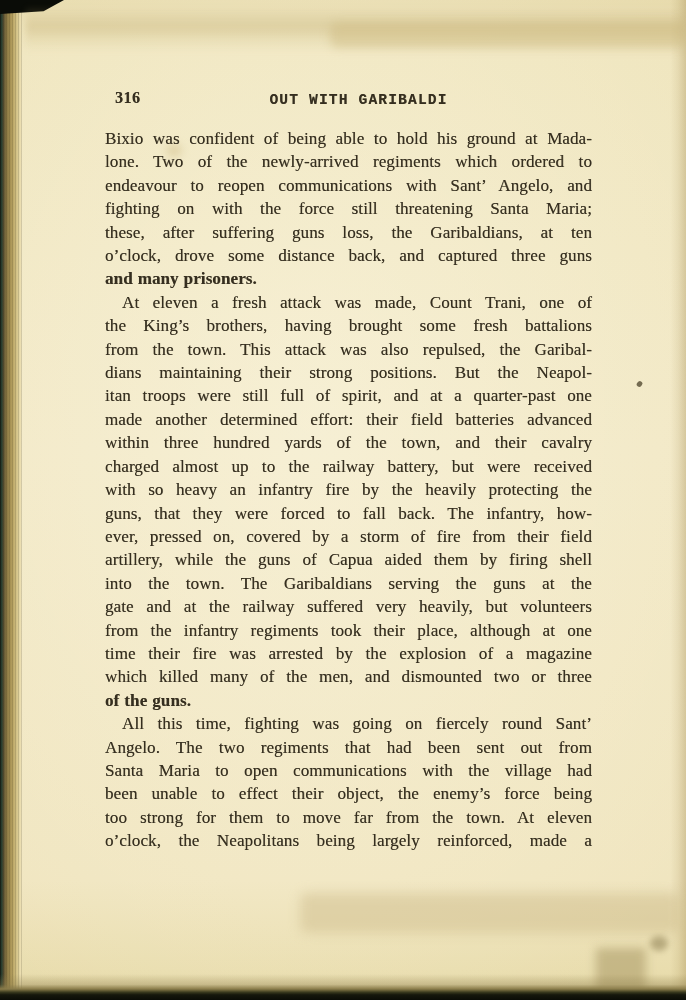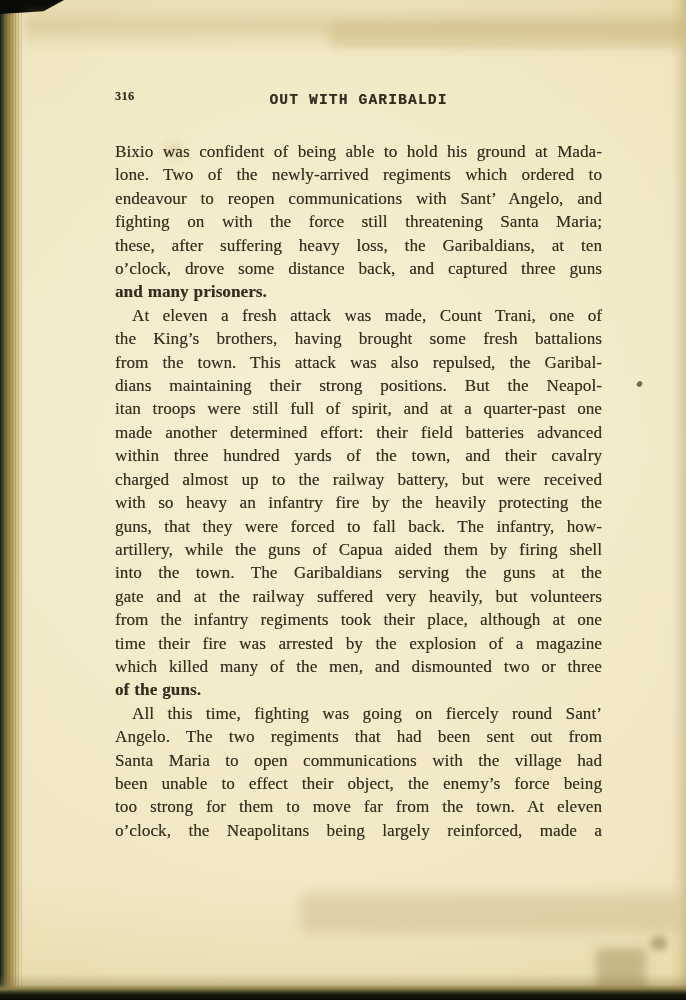--- a/index.html
+++ b/index.html
@@ -112,38 +112,37 @@
     border-radius: 50%; filter: blur(4px);
   }
 
   
   .header-row {
     position: absolute; left: 115px; top: 89px; width: 487px; height: 22px;
     color: var(--ink, #352e1f);
   }
   .page-number {
     position: absolute; left: 0; top: 0;
-    font-size: 12px; font-weight: 700; letter-spacing: .5px;
+    font-size: 16px; font-weight: 700; letter-spacing: .5px;
     text-shadow: .3px 0 0 rgba(46,40,26,0.55);
   }
   .running-header {
     text-align: center; padding-top: 3px;
     font-size: 14.5px; font-weight: 700; letter-spacing: 1.2px;
     text-shadow: .3px 0 0 rgba(46,40,26,0.55);
     font-family: Liberation Mono, monospace;
   }
 
   
   .body-text {
-    position: absolute; left: 115px; top: 127px; width: 487px;
+    position: absolute; left: 105px; top: 127px; width: 487px;
     color: var(--ink, #352e1f);
     font-size: 17px; line-height: 23.4px;
     letter-spacing: .1px; word-spacing: .6px;
     text-shadow: .28px 0 0 rgba(46,40,26,0.5);
-    margin-top: 13px;
   }
   .line { text-align: justify; text-align-last: justify; }
   .line.line-end { text-align-last: left; font-weight: bold; }
   .line.first-indent { text-indent: 17px; font-family: Liberation Serif, serif; }
 </style>
 </head>
 <body>
 
 <div class="scan" style="--paper: #f0e5bf; --ink: #352e1f; --edge-dark: #0d120c; --edge-teal: #22382c; --edge-tan: #9e8a4e; --bottom-edge: #0a0c06;">
 
@@ -163,35 +162,36 @@
     <span class="page-number">316</span>
     <div class="running-header">OUT WITH GARIBALDI</div>
   </div>
 
   <main class="body-text">
       <div>
         <div class="line">Bixio was confident of being able to hold his ground at Mada-</div>
         <div class="line">lone. Two of the newly-arrived regiments which ordered to</div>
         <div class="line">endeavour to reopen communications with Sant’ Angelo, and</div>
         <div class="line">fighting on with the force still threatening Santa Maria;</div>
-        <div class="line">these, after suffering heavy loss, the Garibaldians, at ten</div>
+        <div class="line">these, after suffering guns loss, the Garibaldians, at ten</div>
         <div class="line">o’clock, drove some distance back, and captured three guns</div>
         <div class="line line-end">and many prisoners.</div>
       </div>
       <div>
         <div class="line first-indent">At eleven a fresh attack was made, Count Trani, one of</div>
         <div class="line">the King’s brothers, having brought some fresh battalions</div>
         <div class="line">from the town. This attack was also repulsed, the Garibal-</div>
         <div class="line">dians maintaining their strong positions. But the Neapol-</div>
         <div class="line">itan troops were still full of spirit, and at a quarter-past one</div>
         <div class="line">made another determined effort: their field batteries advanced</div>
         <div class="line">within three hundred yards of the town, and their cavalry</div>
         <div class="line">charged almost up to the railway battery, but were received</div>
         <div class="line">with so heavy an infantry fire by the heavily protecting the</div>
         <div class="line">guns, that they were forced to fall back. The infantry, how-</div>
+        <div class="line">ever, pressed on, covered by a storm of fire from their field</div>
         <div class="line">artillery, while the guns of Capua aided them by firing shell</div>
         <div class="line">into the town. The Garibaldians serving the guns at the</div>
         <div class="line">gate and at the railway suffered very heavily, but volunteers</div>
         <div class="line">from the infantry regiments took their place, although at one</div>
         <div class="line">time their fire was arrested by the explosion of a magazine</div>
         <div class="line">which killed many of the men, and dismounted two or three</div>
         <div class="line line-end">of the guns.</div>
       </div>
       <div>
         <div class="line first-indent">All this time, fighting was going on fiercely round Sant’</div>

